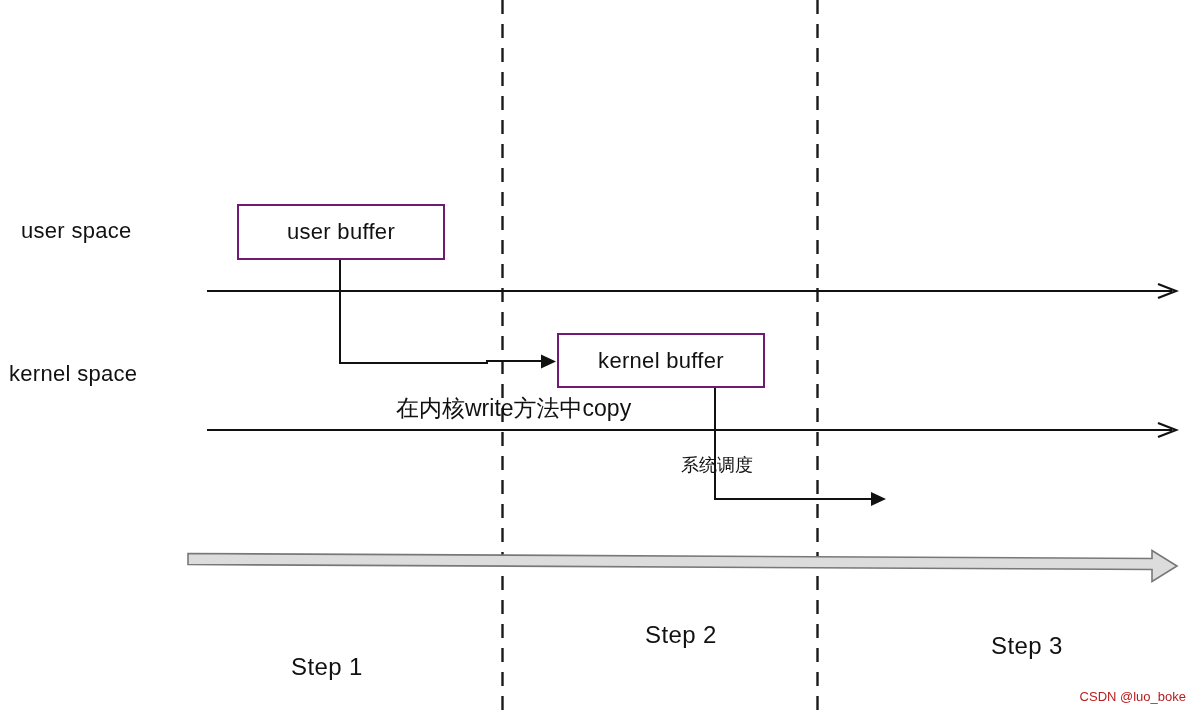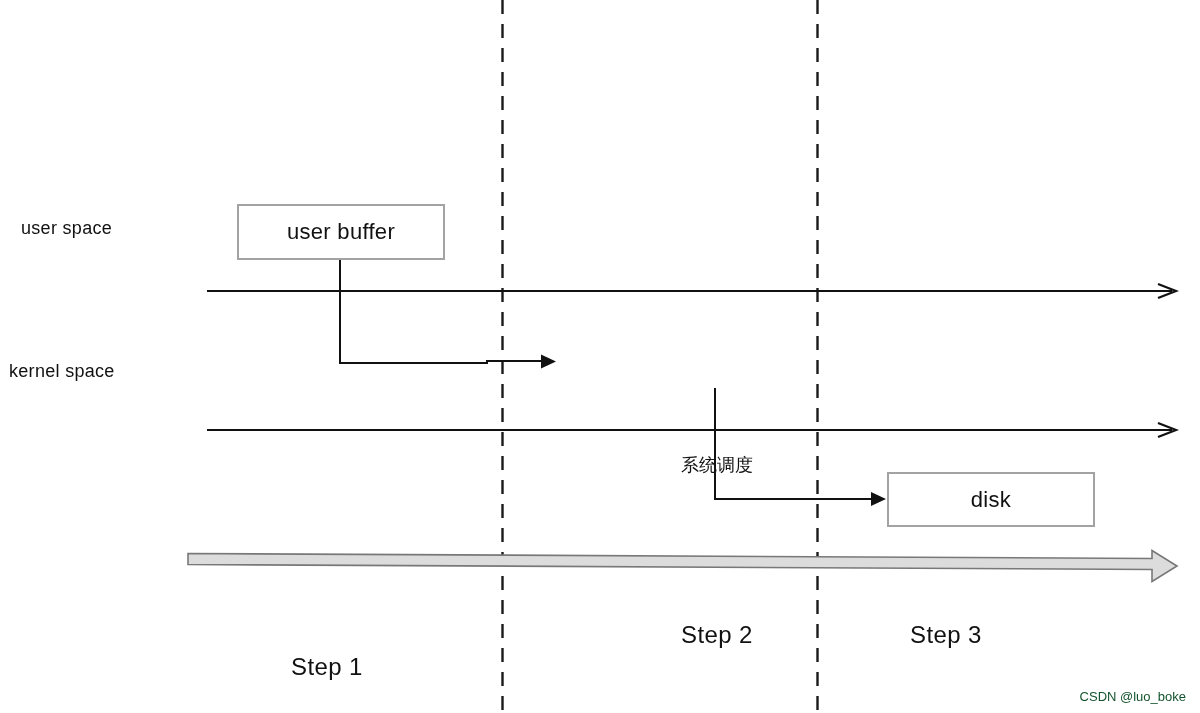--- a/index.html
+++ b/index.html
@@ -19,35 +19,35 @@
   #wires {
     position: absolute;
     top: 0;
     left: 0;
     width: 1200px;
     height: 713px;
   }
   .node-box {
     position: absolute;
     box-sizing: border-box;
-    border: 2px solid #a3a3a3;
+    border: 2px solid #701a75;
     background: #ffffff;
     display: flex;
     align-items: center;
     justify-content: center;
     font-size: 22px;
     letter-spacing: 0.3px;
   }
   #user-buffer-box   { left: 237px; top: 204px; width: 208px; height: 56px; }
   #kernel-buffer-box { left: 557px; top: 333px; width: 208px; height: 55px; }
   #disk-box          { left: 887px; top: 472px; width: 208px; height: 55px; }
 
   .lane-label {
     position: absolute;
-    font-size: 18px;
+    font-size: 22px;
     letter-spacing: 0.3px;
     white-space: nowrap;
   }
   #user-space-label   { left: 21px; top: 218px; }
   #kernel-space-label { left: 9px;  top: 361px; text-align: center; }
 
   .annotation {
     position: absolute;
     white-space: nowrap;
   }
@@ -55,29 +55,29 @@
   #syscall-note { left: 681px; top: 453px; font-size: 18px; }
 
   .step-label {
     position: absolute;
     top: 621px;
     font-size: 24px;
     letter-spacing: 0.4px;
     white-space: nowrap;
   }
   #step-1 { left: 291px; margin-top: 32px; }
-  #step-2 { left: 645px; margin-left: 36px; }
-  #step-3 { left: 910px; }
+  #step-2 { left: 645px; }
+  #step-3 { left: 991px; margin-top: 11px; }
 
   #watermark {
     position: absolute;
     right: 14px;
     top: 689px;
     font-size: 13px;
-    color: #14532d;
+    color: #b91c1c;
     white-space: nowrap;
   }
 </style>
 </head>
 <body>
 
 <div id="canvas">
 
   <svg id="wires" viewBox="0 0 1200 713" xmlns="http://www.w3.org/2000/svg">
 
@@ -98,24 +98,25 @@
 
     <polygon points="188,553.5 1152,558.5 1152,550.5 1177,566 1152,581.5 1152,569.5 188,564.5" fill="#dcdcdc" stroke="#787878" stroke-width="1.6" stroke-linejoin="miter"></polygon>
   </svg>
 
   <div class="lane-label" id="user-space-label">user space</div>
   <div class="lane-label" id="kernel-space-label">kernel space</div>
 
   <div class="node-box" id="user-buffer-box">
     <span>user buffer</span>
   </div>
-  <div class="node-box" id="disk-box">
-    <span>disk</span>
+  <div class="node-box" id="kernel-buffer-box">
+    <span>kernel buffer</span>
   </div>
 
+  <div class="annotation" id="copy-note">在内核write方法中copy</div>
   <div class="annotation" id="syscall-note">系统调度</div>
 
   <div class="step-label" id="step-1">Step 1</div>
   <div class="step-label" id="step-2">Step 2</div>
   <div class="step-label" id="step-3">Step 3</div>
 
   <div id="watermark">CSDN @luo_boke</div>
 
 </div>
 

